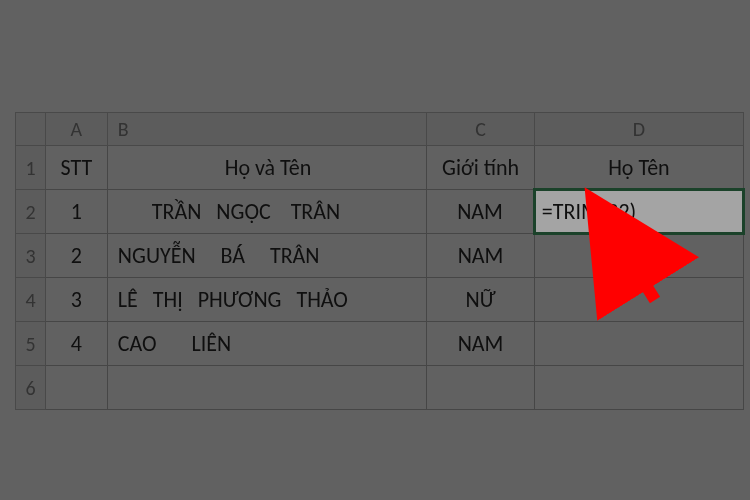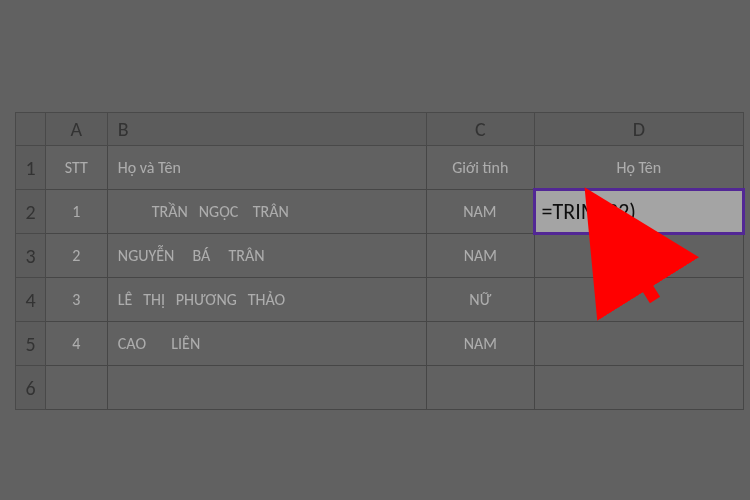--- a/index.html
+++ b/index.html
@@ -18,40 +18,40 @@
       right: 5px;
     }
     table {
       border-collapse: collapse;
       width: 100%;
     }
     td, th {
       border: 1px solid #5a5a5a;
       padding: 4px 8px;
       height: 44px;
-      font-size: 16px;
-      color: #ffffff;
+      font-size: 22px;
+      color: #000000;
     }
     .col-hdr, .row-hdr {
       background: #7d7d7d;
       text-align: center;
       color: #3a3a3a;
       border: 1px solid #5e5e5e;
     }
     .col-hdr { height: 28px; font-size: 20px; }
     .row-hdr { width:30px; font-size: 20px; }
     .corner { background:#7d7d7d; border:1px solid #5e5e5e; width:30px; height:28px;}
     .c-a { width: 62px; text-align: center; }
     .c-b { width: 320px; text-align: left; padding-left: 10px; }
-    .c-b.hdr-cell { }
+    .c-b.hdr-cell { text-align: center; }
     .c-c { width: 108px; text-align: center; }
     .c-d { width: 210px; text-align: center; }
     .active {
       background: #f0f0f0;
-      border: 3px solid #6d28d9;
+      border: 3px solid #14532d;
       outline: none;
       color: #000;
       text-align: left;
       font-size: 22px;
       padding-left: 6px;
     }
     .overlay {
       position: absolute;
       inset: 0;
       background: rgba(40,40,40,0.38);

